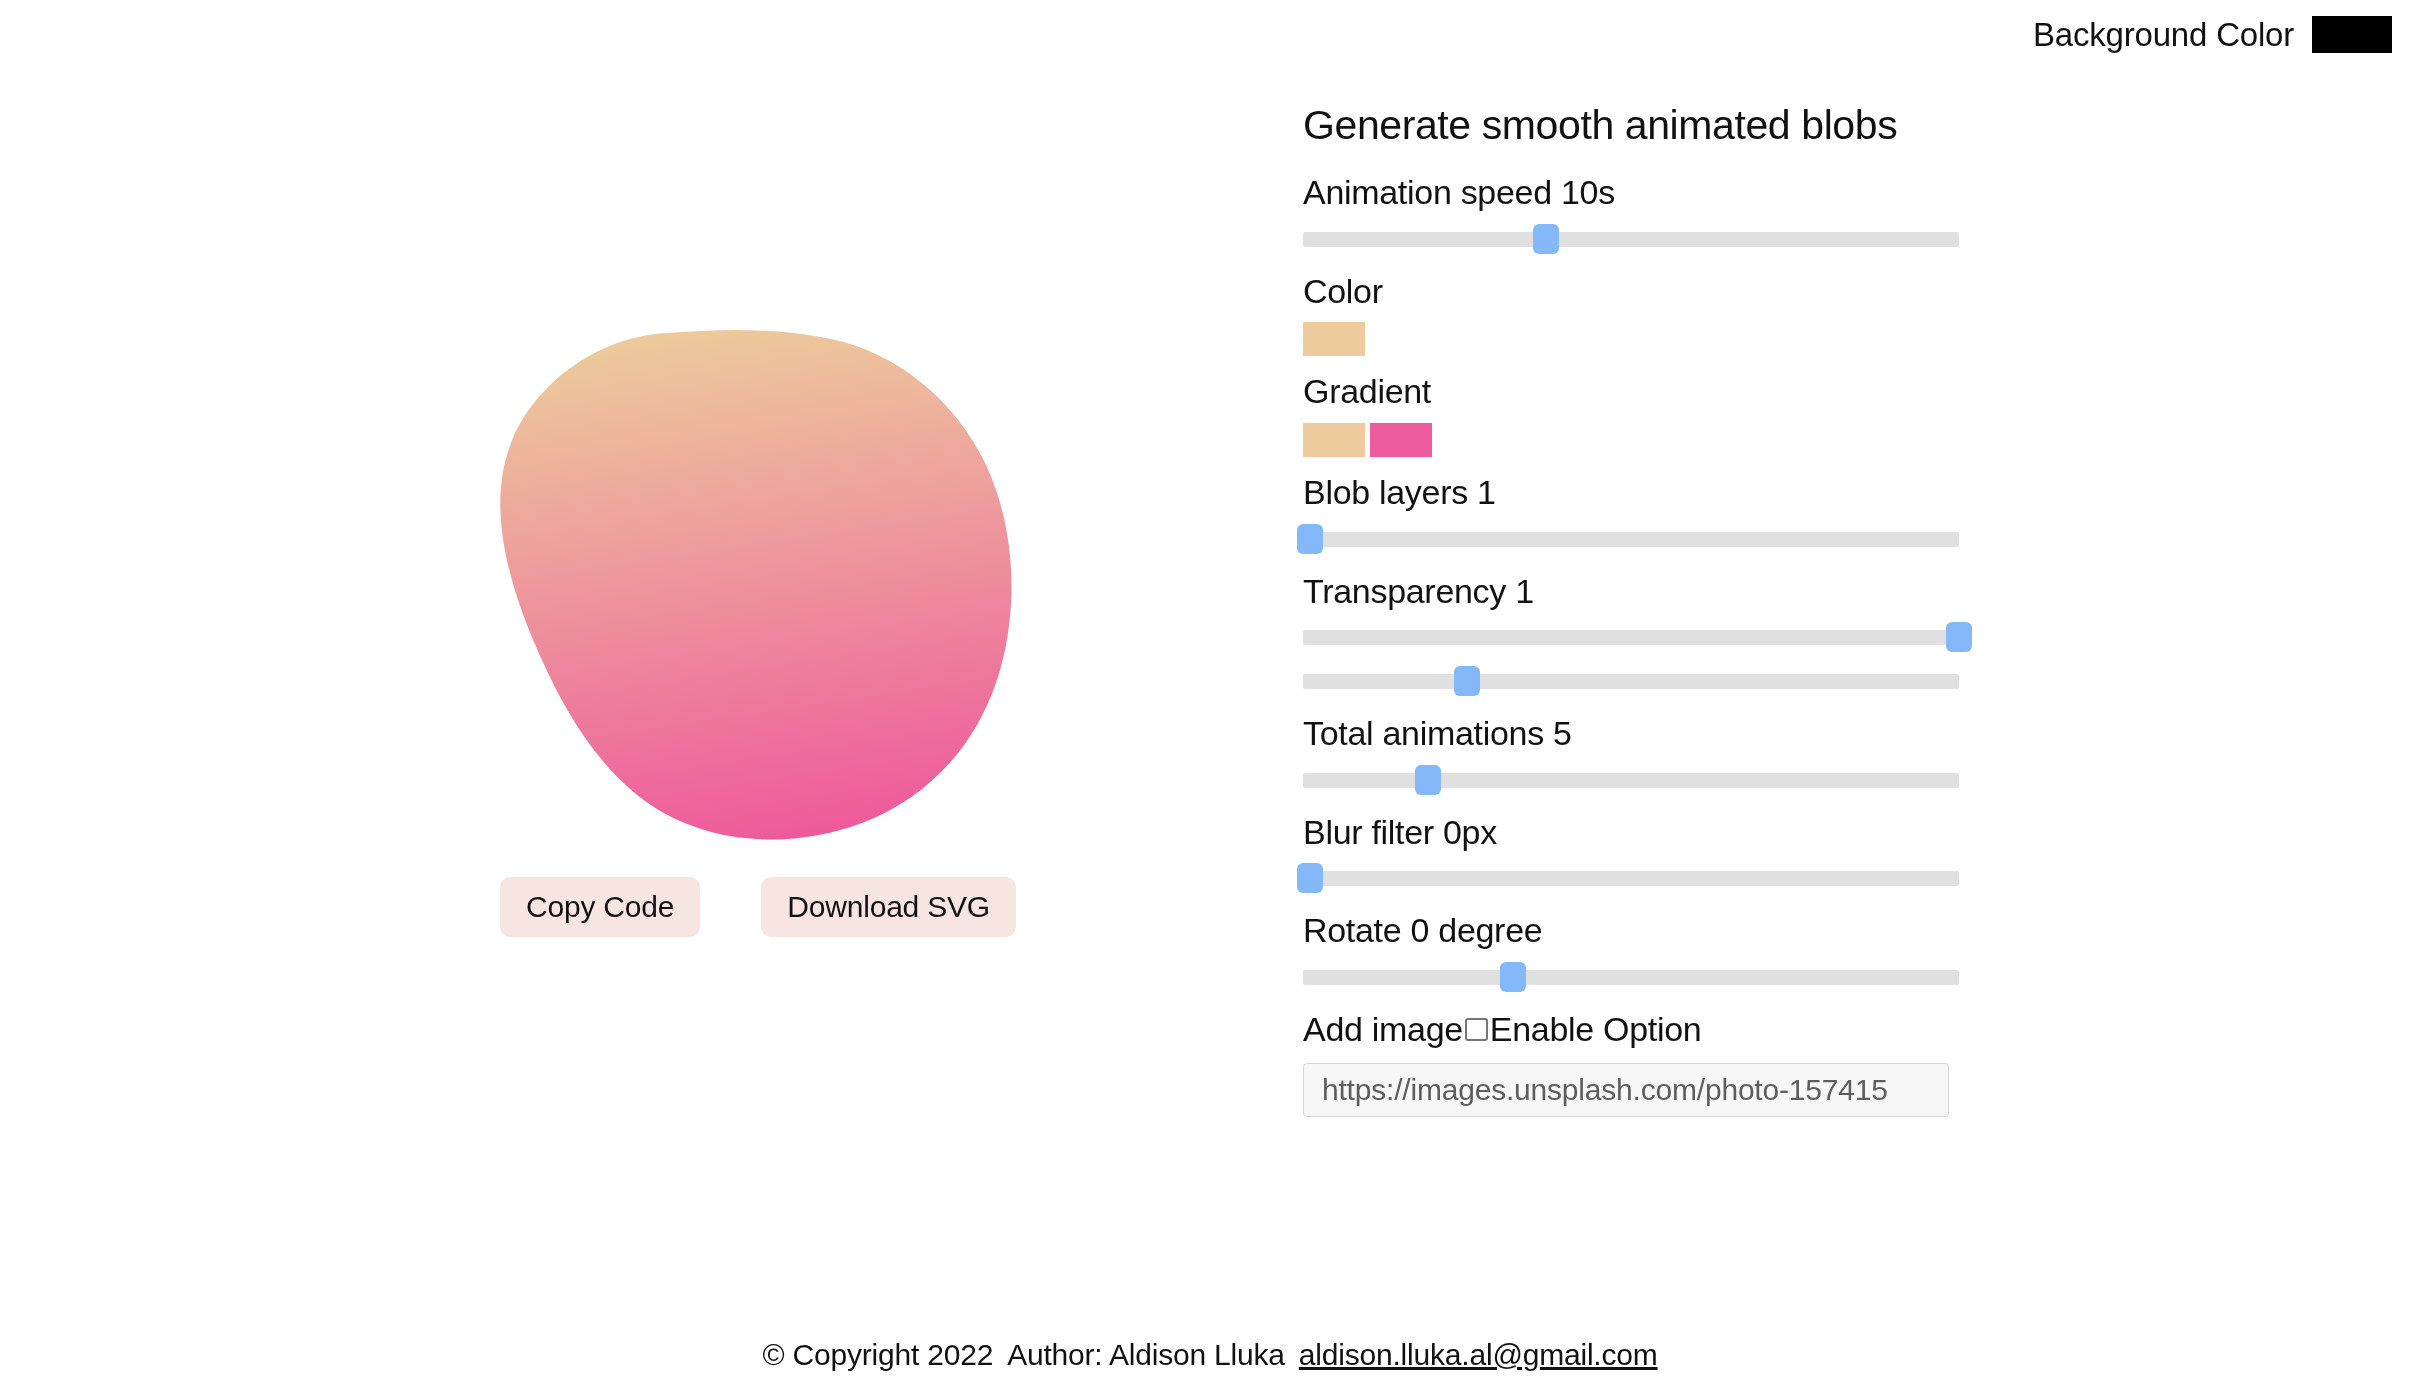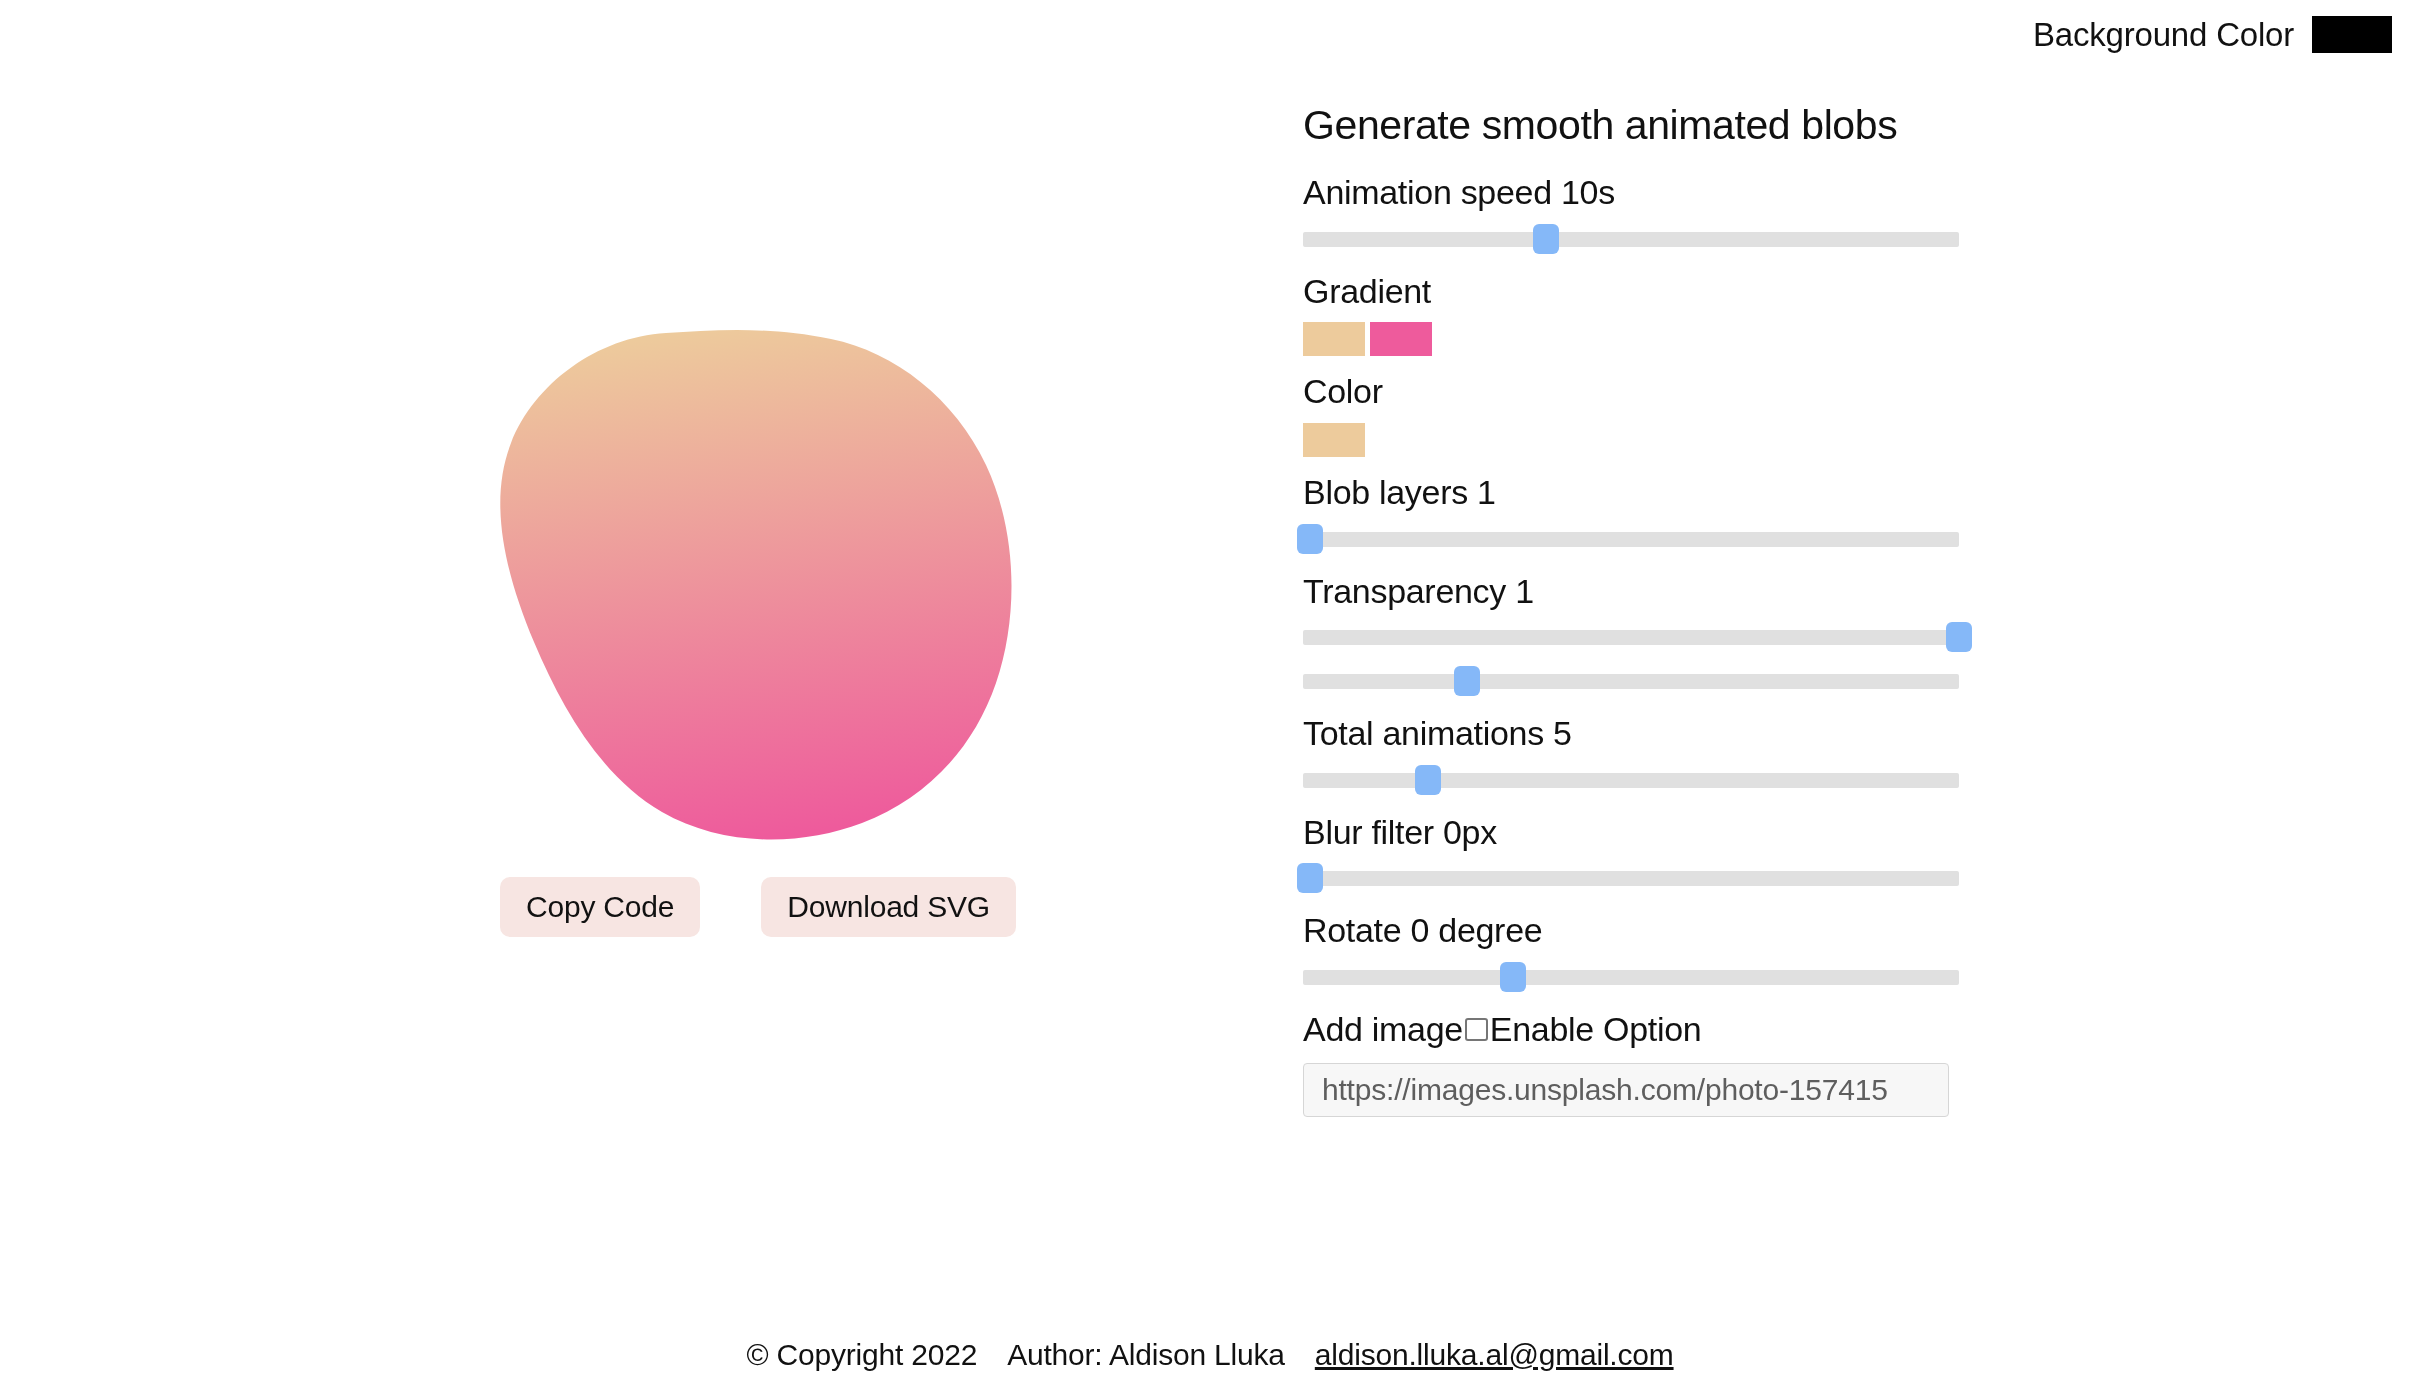--- a/index.html
+++ b/index.html
@@ -184,21 +184,21 @@
 
   
   .footer {
     position: absolute;
     left: 0;
     right: 0;
     bottom: 24px;
     display: flex;
     justify-content: center;
     align-items: baseline;
-    gap: 30px;
+    gap: 14px;
     font-size: 30px;
     color: #111111;
     letter-spacing: -0.2px;
   }
   .footer-link {
     color: #111111;
     text-decoration: underline;
     cursor: pointer;
   }
 </style>
@@ -247,31 +247,31 @@
 
     <div class="ctrl">
       <div class="ctrl-label">Animation speed 10s</div>
       <div class="slider">
         <div class="slider-track"></div>
         <div class="slider-thumb" style="left: 37%;"></div>
       </div>
     </div>
 
     <div class="ctrl">
+      <div class="ctrl-label">Color</div>
+      <div class="swatch-row">
+        <button class="swatch" style="background: rgb(237, 203, 156);"></button>
+      </div>
+    </div>
+
+    <div class="ctrl">
       <div class="ctrl-label">Gradient</div>
       <div class="swatch-row">
         <button class="swatch" style="background: rgb(237, 203, 156);"></button>
         <button class="swatch" style="background: rgb(238, 91, 156);"></button>
-      </div>
-    </div>
-
-    <div class="ctrl">
-      <div class="ctrl-label">Color</div>
-      <div class="swatch-row">
-        <button class="swatch" style="background: rgb(237, 203, 156);"></button>
       </div>
     </div>
 
     <div class="ctrl">
       <div class="ctrl-label">Blob layers 1</div>
       <div class="slider">
         <div class="slider-track"></div>
         <div class="slider-thumb" style="left: 1%;"></div>
       </div>
     </div>

